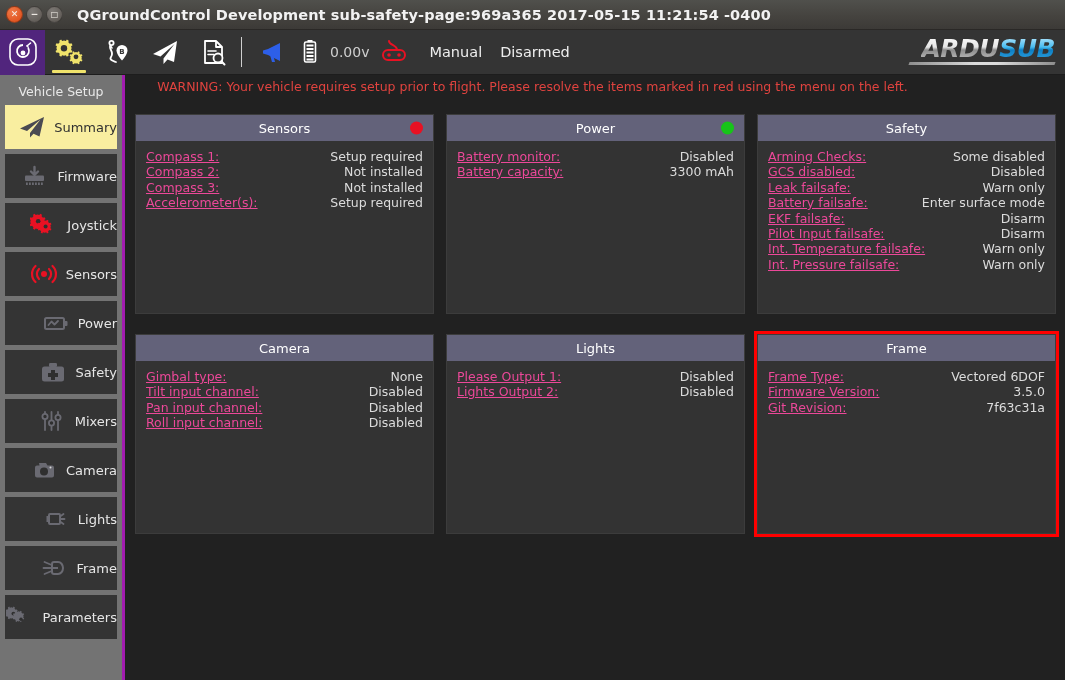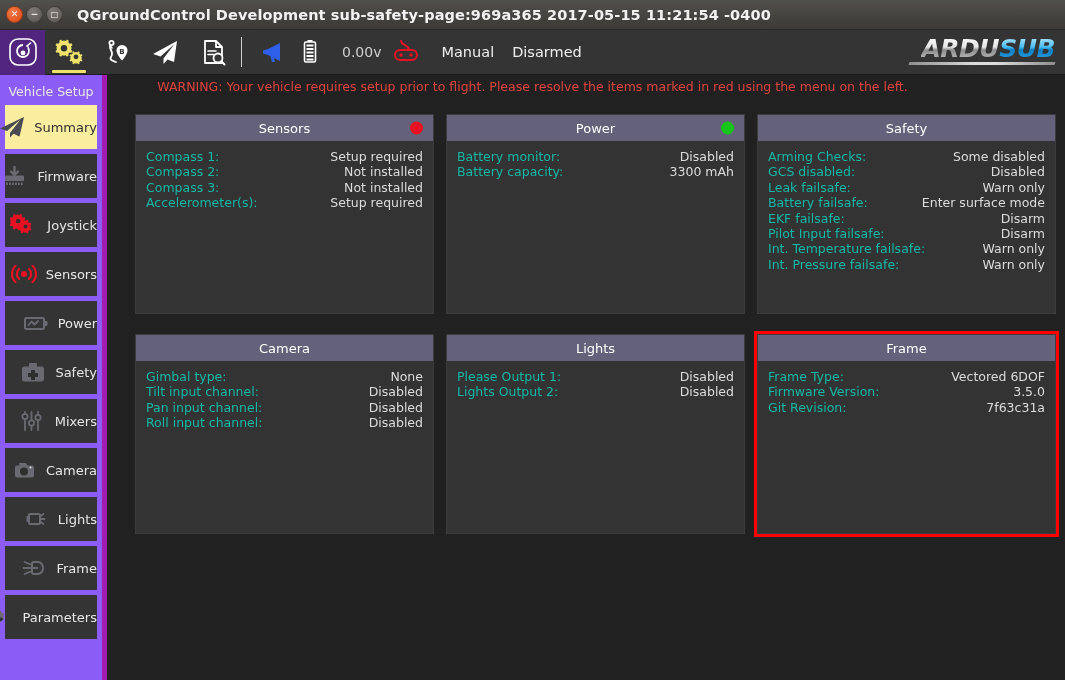--- a/index.html
+++ b/index.html
@@ -49,21 +49,21 @@
     width: 48px; height: 45px;
     display: flex; align-items: center; justify-content: center;
     position: relative;
   }
   .tb-icon.active::after {
     content: ""; position: absolute; left: 7px; right: 7px; bottom: 2px;
     height: 3px; background: #f0e36b; border-radius: 1px;
   }
   .tb-sep { width: 1px; height: 30px; background: #cfcfcf; margin: 0 8px 0 4px; }
   .tb-item { display: flex; align-items: center; height: 45px; }
-  .tb-text { color: #e6e6e6; font-size: 14px; margin-left: 20px; }
+  .tb-text { color: #e6e6e6; font-size: 14px; margin-left: 8px; }
   .tb-text.voltage { color: #cfcfcf; font-size: 14px; }
   .tb-mode { color: #eeeeee; font-size: 14.5px; margin-left: 18px; }
   #ardusub-logo {
     position: absolute; right: 10px; top: 6px;
     display: flex; flex-direction: column; align-items: flex-end;
   }
   .logo-text {
     font-family: "DejaVu Sans", sans-serif;
     font-weight: bold; font-size: 25px; font-style: italic;
     letter-spacing: -.5px; line-height: 1;
@@ -87,23 +87,23 @@
   
   #warning-bar {
     position: absolute; left: 0; top: 75px; width: 1065px; height: 22px;
     display: flex; align-items: center; justify-content: center;
     background: #212121;
   }
   #warning-text { color: #e0433f; font-size: 12.5px; }
 
   
   #sidebar {
-    position: absolute; left: 0; top: 75px; width: 107px; height: 605px;
-    background: #8b5cf6;
-    border-right: 5px solid #a21caf;
+    position: absolute; left: 0; top: 75px; width: 125px; height: 605px;
+    background: #737373;
+    border-right: 3px solid #a21caf;
   }
   #sidebar-title {
     color: #e8e8e8; font-size: 12.5px; text-align: center;
     padding: 9px 0 6px 0;
   }
   .side-item {
     height: 44px; margin: 0 5px 5px 5px;
     background: #343434;
     display: flex; align-items: center; gap: 7px;
     padding-left: 8px;
@@ -134,21 +134,21 @@
   .panel-title { color: #ffffff; font-size: 13px; }
   .status-dot {
     position: absolute; right: 10px; top: 50%; transform: translateY(-50%);
     width: 13px; height: 13px; border-radius: 50%;
   }
   .panel-body { padding: 8px 10px 0 10px; }
   .row {
     display: flex; justify-content: space-between; align-items: baseline;
     font-size: 12.5px; line-height: 15.4px; color: #dcdcdc;
   }
-  .row .k { color: #14b8a6; }
+  .row .k { color: #ec4899; text-decoration: underline; }
   .row .v { color: #dcdcdc; text-align: right; }
   .panel.highlighted { outline: 3px solid #ff0000; outline-offset: 0px; }
 </style>
 </head>
 <body>
 
 <div id="titlebar">
   <div class="winbtns">
     <div class="wbtn close">
         <span class="glyph">✕</span>

